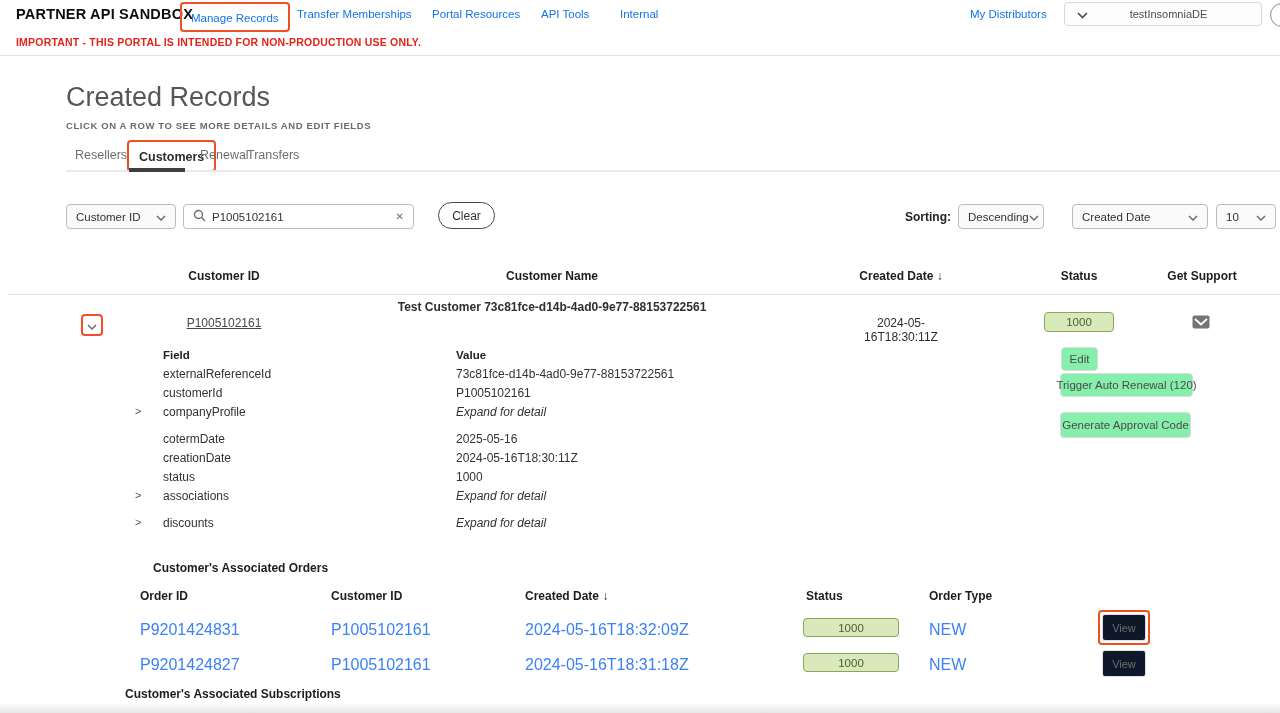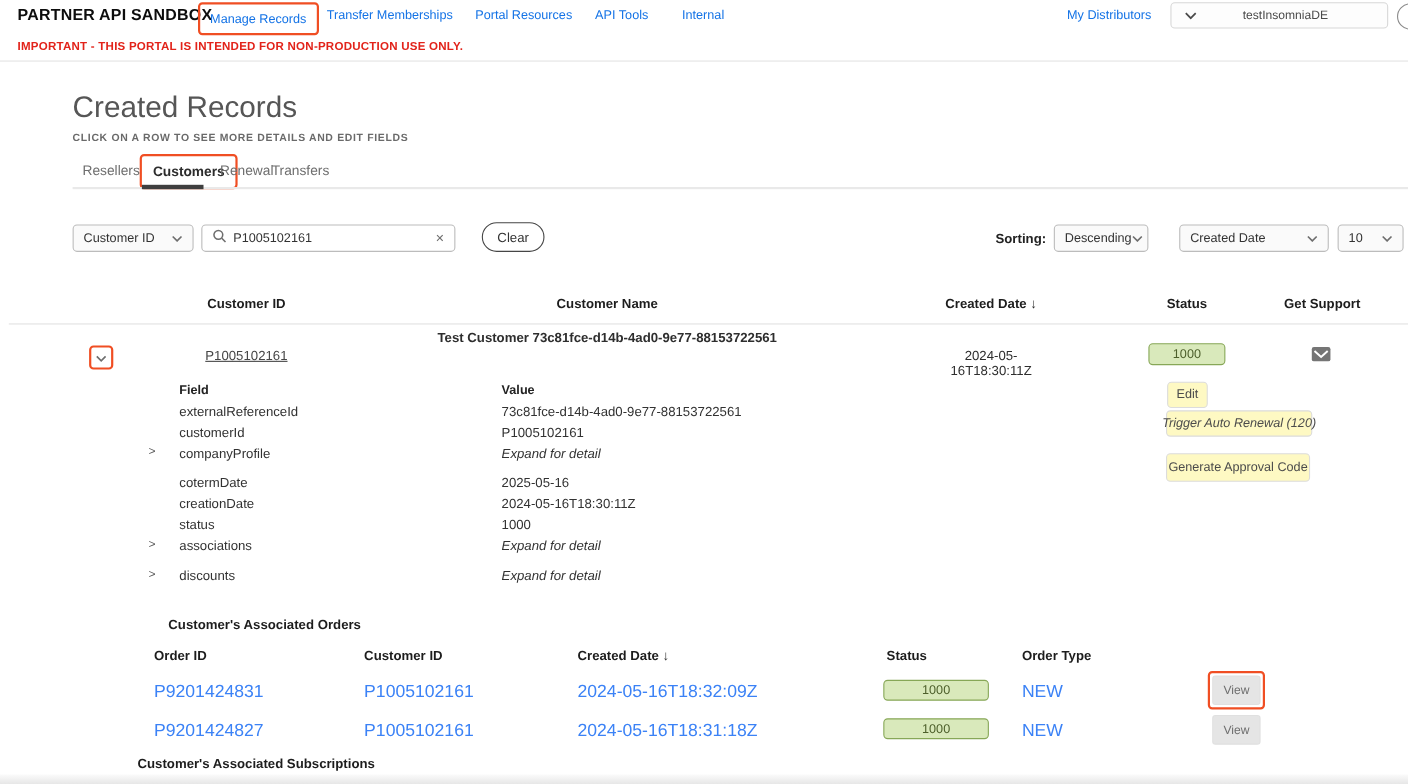--- a/index.html
+++ b/index.html
@@ -61,29 +61,29 @@
   .cid-link { text-decoration:underline; color:#464646; cursor:pointer; }
   .badge { background:#d9e9bb; border:1px solid #87a757; border-radius:4px;
     font-size:11.5px; color:#4d5f2b; display:flex; align-items:center; justify-content:center; }
 
   
   .dheader { font-size:11.5px; font-weight:700; color:#222; }
   .dfield { position:absolute; left:163px; font-size:12px; color:#323232; }
   .dvalue { position:absolute; left:456px; font-size:12px; color:#323232; }
   .dvalue.italic { font-style:italic; }
   .dchev { position:absolute; left:135px; font-size:11px; color:#555; cursor:pointer; }
-  .action-btn { background:#fef9c3; border:1px solid #dcdcdc; border-radius:4px;
+  .action-btn { background:#86efac; border:1px solid #dcdcdc; border-radius:4px;
     font-size:11.5px; color:#4b4b4b; display:flex; align-items:center; justify-content:center;
     cursor:pointer; white-space:nowrap; }
 
   
   .section-title { font-size:12px; font-weight:700; color:#1d1d1d; }
   .oth { font-size:12px; font-weight:700; color:#1d1d1d; }
   .ocell { font-size:16px; color:#3b82f6; }
-  .view-btn { width:44px; height:27px; background:#e5e5e5; border:1px solid #e0e0e0;
+  .view-btn { width:44px; height:27px; background:#0f172a; border:1px solid #e0e0e0;
     border-radius:3px; font-size:11px; color:#6e6e6e; display:flex; align-items:center;
     justify-content:center; cursor:pointer; }
   .view-hl { left:1098px; top:610px; padding:2px; }
 
   .bottom-band { left:0; bottom:0; width:1280px; height:9px;
     background:linear-gradient(#fbfbfb,#e6e6e6); }
 </style>
 </head>
 <body>
 
@@ -236,21 +236,21 @@
     <span class="dfield">associations</span>
     <span class="dvalue italic">Expand for detail</span>
   </div>
   <div class="abs" style="left:0; top:516px; width:1280px; height:16px;">
     <span class="dchev">&gt;</span>
     <span class="dfield">discounts</span>
     <span class="dvalue italic">Expand for detail</span>
   </div>
 
   <div class="abs action-btn" style="left:1061px; top:347px; width:37px; height:24px;">Edit</div>
-  <div class="abs action-btn" style="left:1060px; top:373px; width:133px; height:24px;font-style:italic;">Trigger Auto Renewal (120)</div>
+  <div class="abs action-btn" style="left:1060px; top:373px; width:133px; height:24px;">Trigger Auto Renewal (120)</div>
   <div class="abs action-btn" style="left:1060px; top:412px; width:131px; height:26px;">Generate Approval Code</div>
 
   <div class="abs section-title" style="left:125px; top:561px;margin-left:28px;">Customer's Associated Orders</div>
 
   <span class="abs oth" style="left:140px; top:589px;">Order ID</span>
   <span class="abs oth" style="left:331px; top:589px;">Customer ID</span>
   <span class="abs oth" style="left:525px; top:589px;">
     <span>Created Date</span>
     <span class="arrow">↓</span>
   </span>

